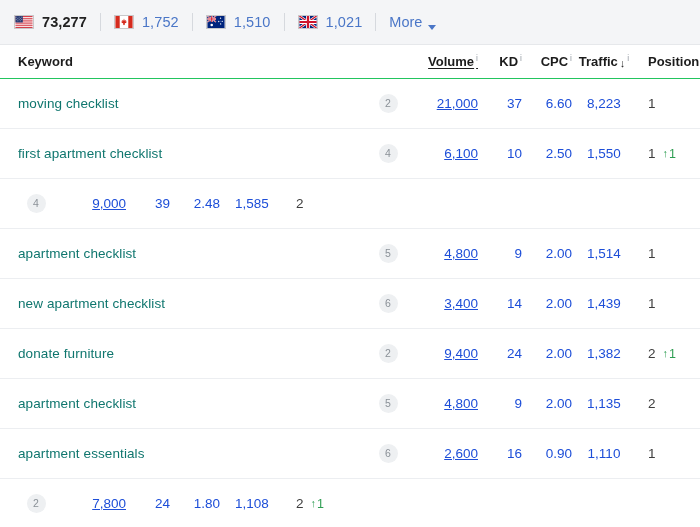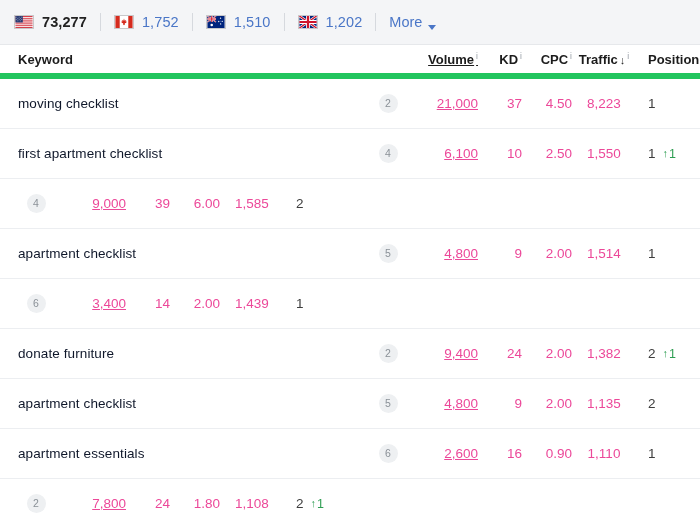--- a/index.html
+++ b/index.html
@@ -83,21 +83,21 @@
   .row {
     display: flex;
     align-items: center;
     box-sizing: border-box;
     padding-left: 18px;
     padding-right: 16px;
   }
   .head-row {
     height: 34px;
     background: #ffffff;
-    border-bottom: 6px solid #22c55e;
+    border-bottom: 1px solid #22c55e;
   }
   .data-row {
     height: 50px;
     background: #ffffff;
     border-bottom: 1px solid #eceef1;
   }
 
   
   .c-keyword { width: 352px; flex: 0 0 352px; text-align: left; }
   .c-badge   { width: 36px;  flex: 0 0 36px;  text-align: center; }
@@ -122,40 +122,40 @@
     font-style: normal;
     cursor: pointer;
   }
   .sort-arrow {
     font-size: 11px;
     color: #1c1c1c;
     margin-left: 2px;
   }
 
   .kw-link {
-    color: #0f172a;
+    color: #0f766e;
     font-size: 13.5px;
     text-decoration: none;
     cursor: pointer;
     letter-spacing: 0.1px;
   }
   .badge {
     display: inline-block;
     width: 19px;
     height: 19px;
     line-height: 19px;
     border-radius: 50%;
     background: #eef0f2;
     color: #8a9097;
     font-size: 10.5px;
     text-align: center;
   }
   .num {
     font-size: 13.5px;
-    color: #ec4899;
+    color: #1d4ed8;
     white-space: nowrap;
   }
   .pos-wrap {
     display: flex;
     align-items: center;
     white-space: nowrap;
   }
   .pos-val { font-size: 13.5px; color: #3d3d3d; }
   .pos-change {
     margin-left: 7px;
@@ -245,21 +245,21 @@
   <div class="bar-divider"></div>
 
   <div class="country-item">
     <svg class="flag" viewBox="0 0 20 14">
       <rect width="20" height="14" fill="#00247d"></rect>
       <path d="M0 0 L20 14 M20 0 L0 14" stroke="#ffffff" stroke-width="3"></path>
       <path d="M0 0 L20 14 M20 0 L0 14" stroke="#cf142b" stroke-width="1.6"></path>
       <path d="M10 0 V14 M0 7 H20" stroke="#ffffff" stroke-width="4.5"></path>
       <path d="M10 0 V14 M0 7 H20" stroke="#cf142b" stroke-width="2.6"></path>
     </svg>
-    <span class="country-count">1,202</span>
+    <span class="country-count">1,021</span>
   </div>
 
   <div class="bar-divider"></div>
 
   <div class="more-btn">
     <span>More</span>
     <span class="caret-down"></span>
   </div>
 </div>
 
@@ -286,21 +286,21 @@
       <span>Position</span>
     </div>
   </div>
 
   <div id="rows-container">
       <div class="row data-row">
         <div class="c-keyword"><a class="kw-link">moving checklist</a></div>
         <div class="c-badge"><span class="badge">2</span></div>
         <div class="c-volume num">21,000</div>
         <div class="c-kd num">37</div>
-        <div class="c-cpc num">4.50</div>
+        <div class="c-cpc num">6.60</div>
         <div class="c-traffic num">8,223</div>
         <div class="c-position">
           <span class="pos-wrap">
             <span class="pos-val">1</span>
           </span>
         </div>
       </div>
       <div class="row data-row">
         <div class="c-keyword"><a class="kw-link">first apartment checklist</a></div>
         <div class="c-badge"><span class="badge">4</span></div>
@@ -315,21 +315,21 @@
               <span class="up-arrow">↑</span>
               <span>1</span>
             </span>
           </span>
         </div>
       </div>
       <div class="row data-row">
         <div class="c-badge"><span class="badge">4</span></div>
         <div class="c-volume num">9,000</div>
         <div class="c-kd num">39</div>
-        <div class="c-cpc num">6.00</div>
+        <div class="c-cpc num">2.48</div>
         <div class="c-traffic num">1,585</div>
         <div class="c-position">
           <span class="pos-wrap">
             <span class="pos-val">2</span>
           </span>
         </div>
       </div>
       <div class="row data-row">
         <div class="c-keyword"><a class="kw-link">apartment checklist</a></div>
         <div class="c-badge"><span class="badge">5</span></div>
@@ -337,20 +337,21 @@
         <div class="c-kd num">9</div>
         <div class="c-cpc num">2.00</div>
         <div class="c-traffic num">1,514</div>
         <div class="c-position">
           <span class="pos-wrap">
             <span class="pos-val">1</span>
           </span>
         </div>
       </div>
       <div class="row data-row">
+        <div class="c-keyword"><a class="kw-link">new apartment checklist</a></div>
         <div class="c-badge"><span class="badge">6</span></div>
         <div class="c-volume num">3,400</div>
         <div class="c-kd num">14</div>
         <div class="c-cpc num">2.00</div>
         <div class="c-traffic num">1,439</div>
         <div class="c-position">
           <span class="pos-wrap">
             <span class="pos-val">1</span>
           </span>
         </div>

